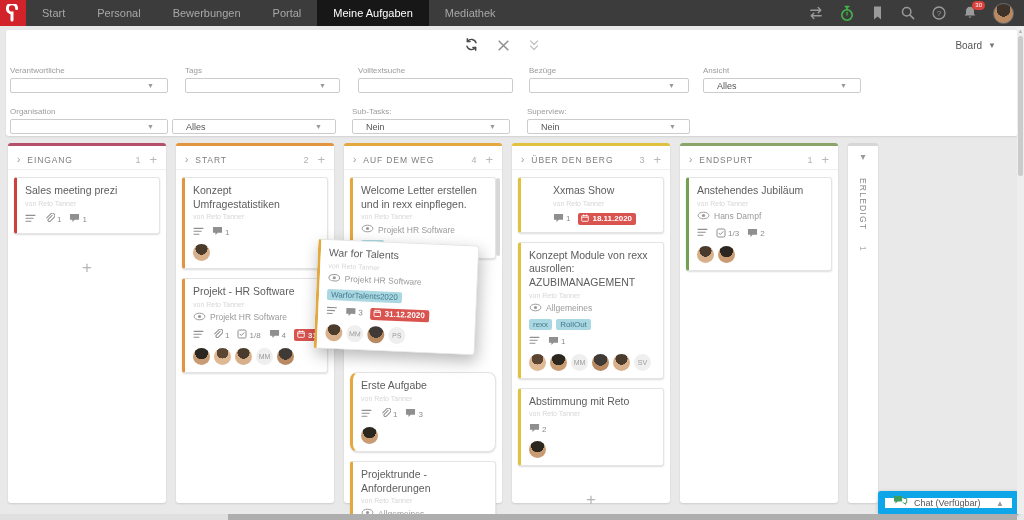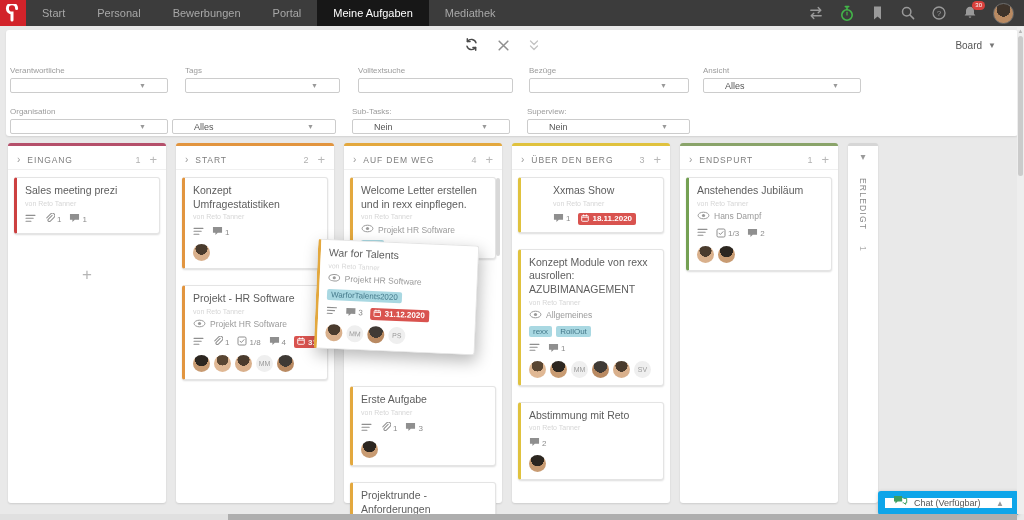--- a/index.html
+++ b/index.html
@@ -15,32 +15,32 @@
   .bell-badge{position:absolute;top:-4px;right:-7px;background:#d9413d;color:#fff;font-size:6px;border-radius:7px;padding:1px 3px;line-height:1.2}
   .nav-avatar{width:19px;height:19px;border-radius:50%;background:radial-gradient(circle at 50% 30%,#3e332a 0 42%,#b98a62 43%);border:1px solid #6b6b6b}
 
   
   .panel{position:absolute;left:6px;right:6px;top:30px;height:106px;background:#fff;border-radius:3px;box-shadow:0 1px 2px rgba(0,0,0,.10);z-index:4}
   .panel-tools{position:absolute;left:458px;top:7px;display:flex;align-items:center;gap:18px}
   .board-select{position:absolute;right:22px;top:10px;display:flex;align-items:center;gap:6px;font-size:10px;color:#555;cursor:default}
   .board-select .chev{font-size:8px;color:#777}
   .ffield{position:absolute}
   .flabel{font-size:8px;color:#9b9b9b;margin-bottom:3px;height:9px;white-space:nowrap}
-  .fbox{height:15px;border:1px solid #ccc;border-radius:2px;display:flex;align-items:center;justify-content:space-between;padding:0 21px;font-size:9px;color:#555;background:#fff;box-sizing:border-box}
+  .fbox{height:15px;border:1px solid #ccc;border-radius:2px;display:flex;align-items:center;justify-content:space-between;padding:0 13px;font-size:9px;color:#555;background:#fff;box-sizing:border-box}
   .fbox .chev{color:#999;font-size:7px}
   input.fbox{width:100%;outline:none}
 
   
   .column{position:absolute;top:143px;width:158px;height:360px;background:#fff;border-radius:3px;border-top:3px solid #ccc;box-shadow:0 1px 2px rgba(0,0,0,.12);box-sizing:border-box}
   .col-head{display:flex;align-items:center;padding:7px 9px 3px 9px;border-bottom:1px solid #f0f0f0}
   .col-chev{font-size:10px;color:#9a9a9a;margin-right:7px;line-height:1}
   .col-title{font-size:8.5px;letter-spacing:.9px;color:#7d7d7d}
   .col-count{margin-left:auto;font-size:9px;color:#b0b0b0}
   .col-plus{margin-left:9px;color:#b8b8b8;font-size:13px;line-height:1}
-  .cards{padding:7px 6px;display:flex;flex-direction:column;gap:16px}
+  .cards{padding:7px 6px;display:flex;flex-direction:column;gap:9px}
   .card{position:relative;background:#fff;border:1px solid #e4e4e4;border-left-width:3px;border-left-style:solid;border-radius:3px;box-shadow:0 1px 2px rgba(0,0,0,.14);padding:6px 7px 7px 8px}
   .card-title{font-size:10.5px;color:#5d5d5d;line-height:1.3}
   .card-meta{font-size:7px;color:#d6d6d6;margin-top:2px;white-space:nowrap;overflow:hidden}
   .card-relation{display:flex;align-items:center;gap:4px;font-size:8.5px;color:#9a9a9a;margin-top:4px}
   .card-tags{display:flex;gap:4px;flex-wrap:wrap;margin-top:5px}
   .tag{background:#a9d8e2;color:#44798a;font-size:8px;padding:1px 4px;border-radius:2px;white-space:nowrap}
   .card-badges{display:flex;align-items:center;gap:8px;margin-top:6px;font-size:8px;color:#8c8c8c}
   .badge{display:flex;align-items:center;gap:2px}
   .due{background:#d9534f;color:#fff;padding:1px 4px 1px 3px;border-radius:2px;display:flex;align-items:center;gap:3px;font-size:8px;font-weight:bold}
   .card-avatars{display:flex;align-items:center;gap:4px;margin-top:6px}
@@ -350,21 +350,21 @@
                 <ellipse cx="6.5" cy="4.5" rx="5.4" ry="3.3" fill="none" stroke="#9a9a9a" stroke-width="1"></ellipse>
                 <circle cx="6.5" cy="4.5" r="1.6" fill="#9a9a9a"></circle>
               </svg></span>
             <span>Projekt HR Software</span>
           </div>
           <div class="card-tags">
             <span class="tag">rexx</span>
           </div>
         </div>
         <div class="spacer"></div>
-        <div class="card" style="border-left-color: rgb(227, 168, 62);">
+        <div class="card" style="border-left-color: rgb(227, 168, 62); border-radius: 8px;">
           <div class="card-title">Erste Aufgabe</div>
           <div class="card-meta">von Reto Tanner</div>
           <div class="card-badges">
             <span class="badge">
               <span><svg width="11" height="9" viewBox="0 0 12 10" stroke="#8f8f8f" stroke-width="1.2" stroke-linecap="round">
                   <path d="M1 1.5h10M1 4.8h8M1 8.1h5.5"></path>
                 </svg></span>
             </span>
             <span class="badge">
               <span><svg width="11" height="11" viewBox="0 0 12 12" fill="none" stroke="#8f8f8f" stroke-width="1.1" stroke-linecap="round">

